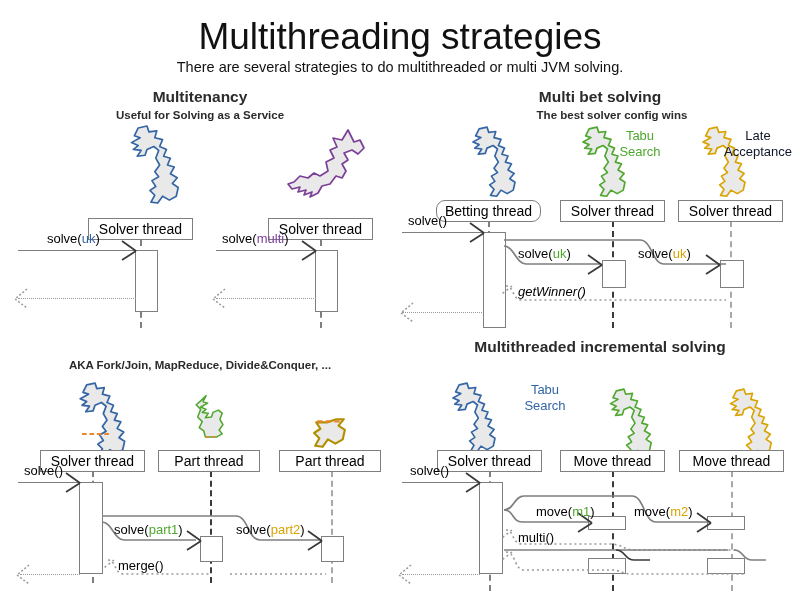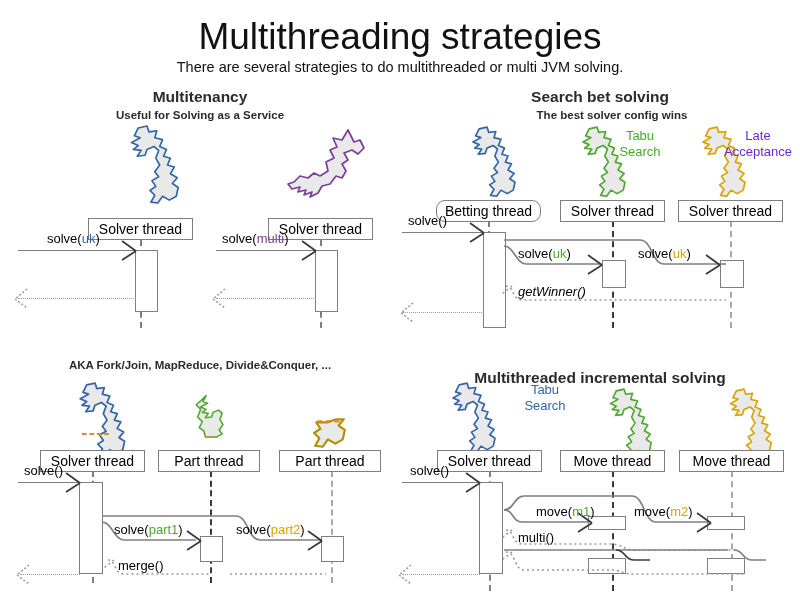--- a/index.html
+++ b/index.html
@@ -27,21 +27,21 @@
   .lifeline.light{border-left:2px dashed #a8a8a8;}
   .activation{border:1.6px solid #7f7f7f;background:#fff;box-sizing:border-box;}
   .msg-label{font-size:13px;white-space:nowrap;color:#000;line-height:15px;}
   .hline{border-top:1.7px solid #7f7f7f;}
   .dline{border-top:1.8px dotted #9a9a9a;}
   .c-uk{color:#3465a4;}
   .c-jp{color:#7b3f98;}
   .c-green{color:#4ea72e;}
   .c-gold{color:#d9a300;}
   .lbl-green{color:#4ea72e;font-size:13px;line-height:16px;text-align:center;}
-  .lbl-gold{color:#6d28d9;font-size:13px;line-height:16px;text-align:center;}
+  .lbl-gold{color:#0f172a;font-size:13px;line-height:16px;text-align:center;}
   .lbl-blue{color:#3465a4;font-size:13px;line-height:16px;text-align:center;}
   svg{display:block;overflow:visible;}
 </style>
 </head>
 <body>
 
 <div id="root">
 
   <div class="abs main-title">Multithreading strategies</div>
   <div class="abs main-sub">There are several strategies to do multithreaded or multi JVM solving.</div>
@@ -119,21 +119,21 @@
     <div class="abs dline" style="left:216px;top:210px;width:100px;"></div>
     <div class="abs" style="left:210px;top:200px;">
       <svg width="18" height="22">
           <path d="M15,1 L3,11 M3,11 L15,20" stroke="#9a9a9a" stroke-width="1.5" fill="none" stroke-dasharray="2 2"></path>
         </svg>
     </div>
   </div>
 
   <div class="abs" style="left:400px;top:88px;width:400px;height:240px;">
 
-    <div class="abs panel-title" style="left:0;top:0;width:400px;">Search bet solving</div>
+    <div class="abs panel-title" style="left:0;top:0;width:400px;">Multi bet solving</div>
     <div class="abs panel-sub" style="left:12px;top:20px;width:400px;">The best solver config wins</div>
 
     <div class="abs" style="left:52px;top:36px;">
       <svg width="70" height="78" viewBox="0 0 80 82">
         <use href="#ukPath" fill="#e9e9e9" stroke="#3465a4" stroke-width="1.9" stroke-linejoin="round"></use>
       </svg>
     </div>
     <div class="abs" style="left:162px;top:36px;">
       <svg width="70" height="78" viewBox="0 0 80 82">
         <use href="#ukPath" fill="#e9e9e9" stroke="#4ea72e" stroke-width="1.9" stroke-linejoin="round"></use>
@@ -290,21 +290,21 @@
     <div class="abs dline" style="left:20px;top:236px;width:60px;"></div>
     <div class="abs" style="left:14px;top:226px;">
       <svg width="18" height="22">
           <path d="M15,1 L3,11 M3,11 L15,20" stroke="#9a9a9a" stroke-width="1.5" fill="none" stroke-dasharray="2 2"></path>
         </svg>
     </div>
   </div>
 
   <div class="abs" style="left:400px;top:338px;width:400px;height:262px;">
 
-    <div class="abs panel-title" style="left:0;top:0;width:400px;margin-top:31px;">Multithreaded incremental solving</div>
+    <div class="abs panel-title" style="left:0;top:0;width:400px;">Multithreaded incremental solving</div>
 
     <div class="abs" style="left:32px;top:42px;">
       <svg width="70" height="78" viewBox="0 0 80 82">
         <use href="#ukPath" fill="#e9e9e9" stroke="#3465a4" stroke-width="1.9" stroke-linejoin="round"></use>
       </svg>
     </div>
     <div class="abs lbl-blue" style="left:110px;top:44px;width:70px;">
       <div>Tabu</div>
       <div>Search</div>
     </div>

